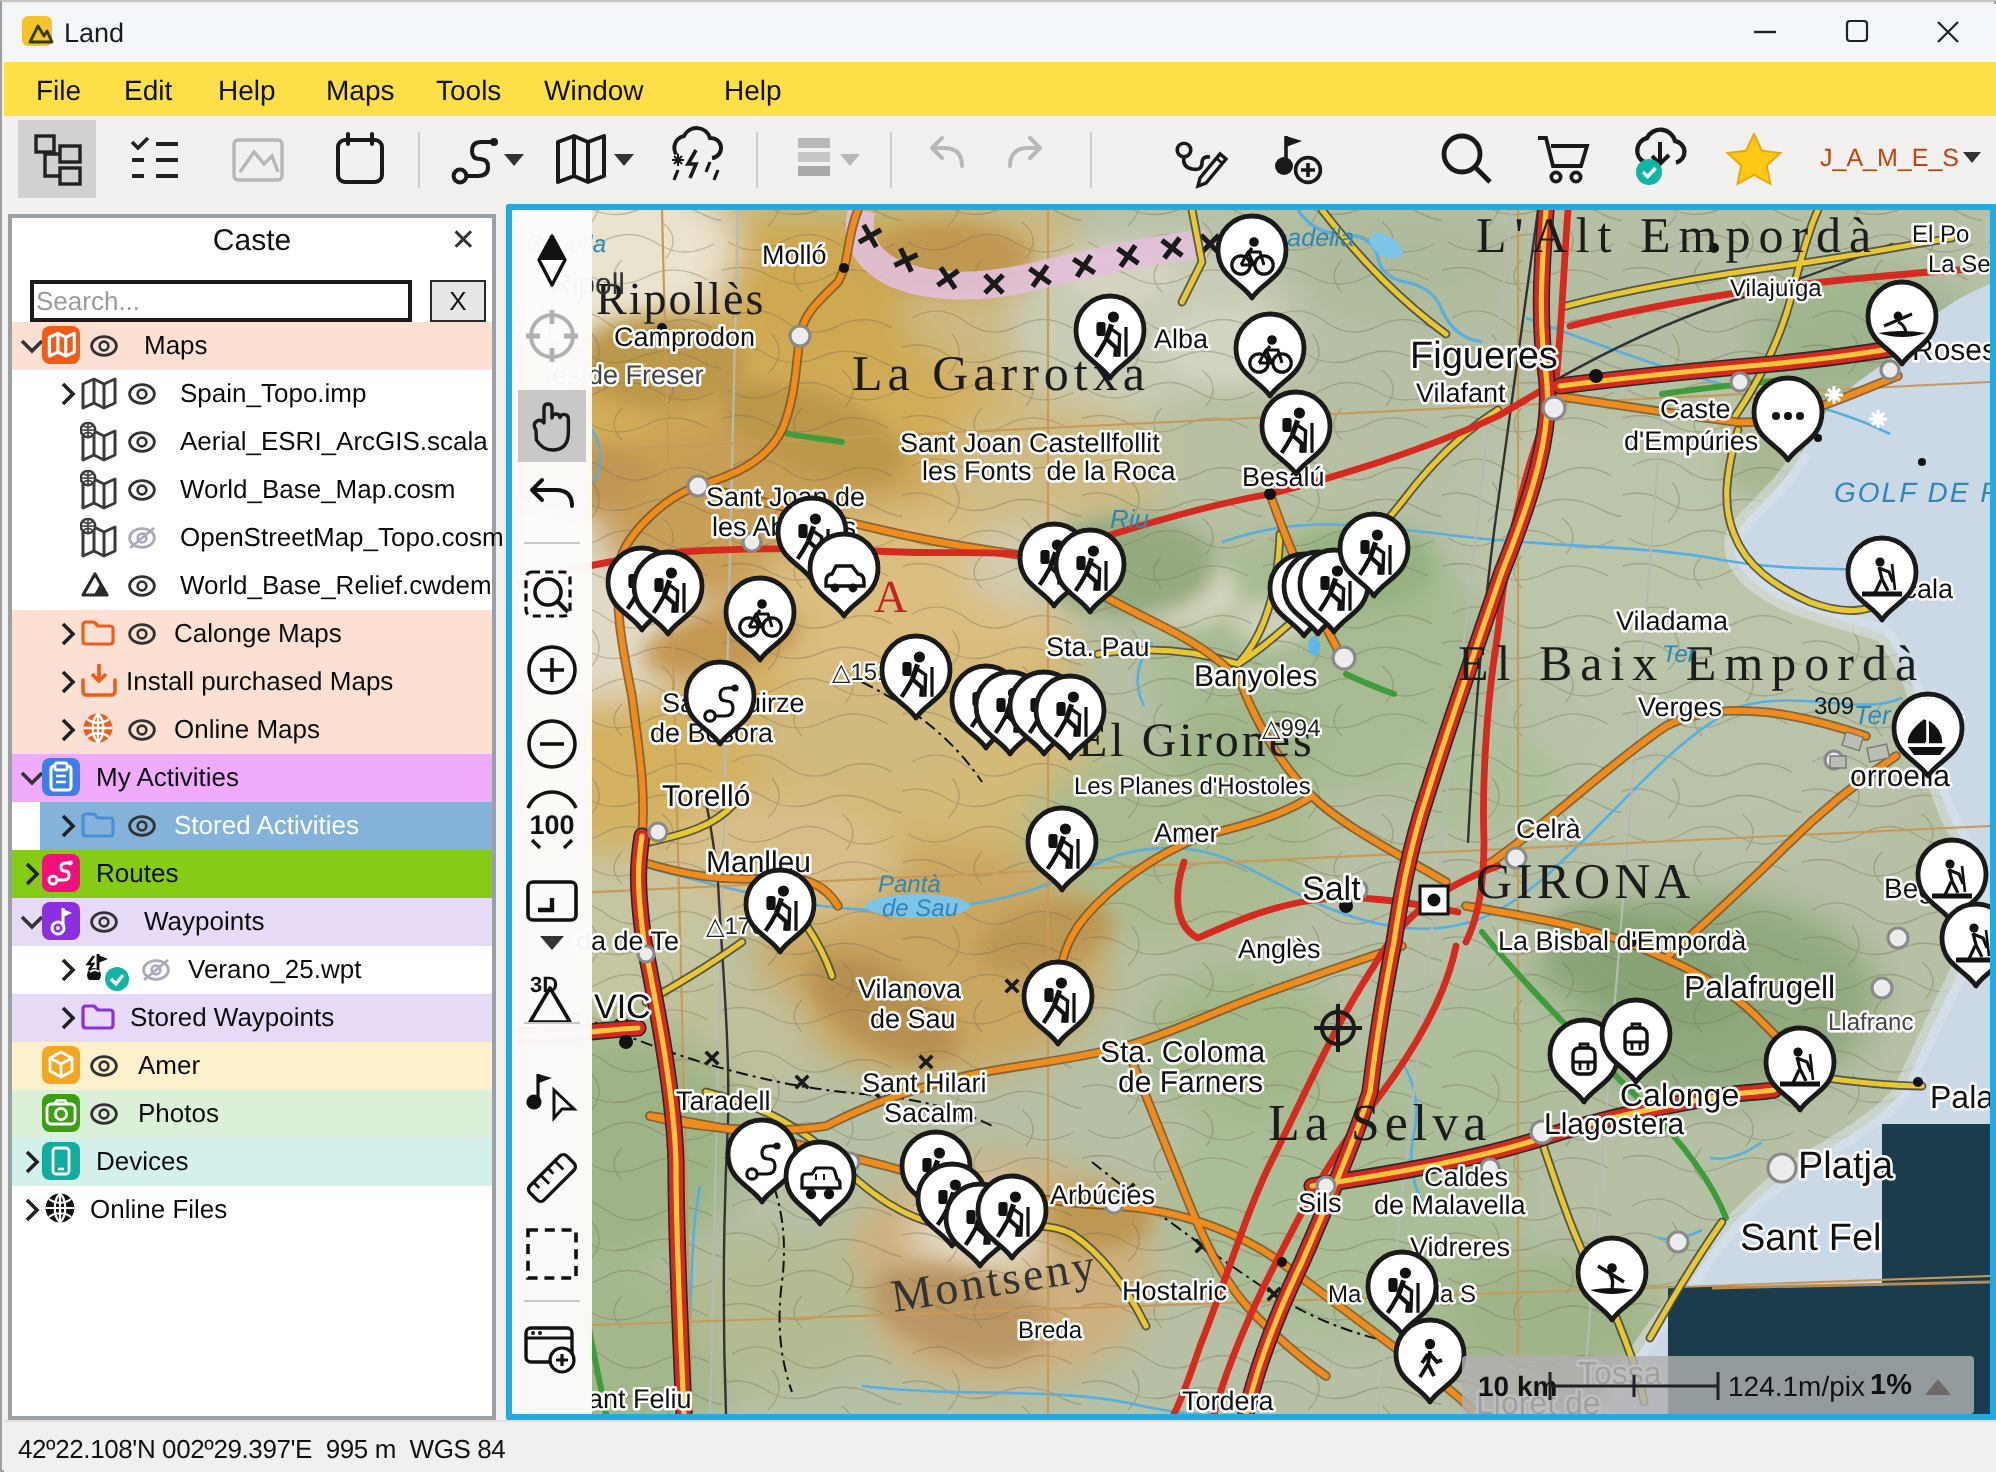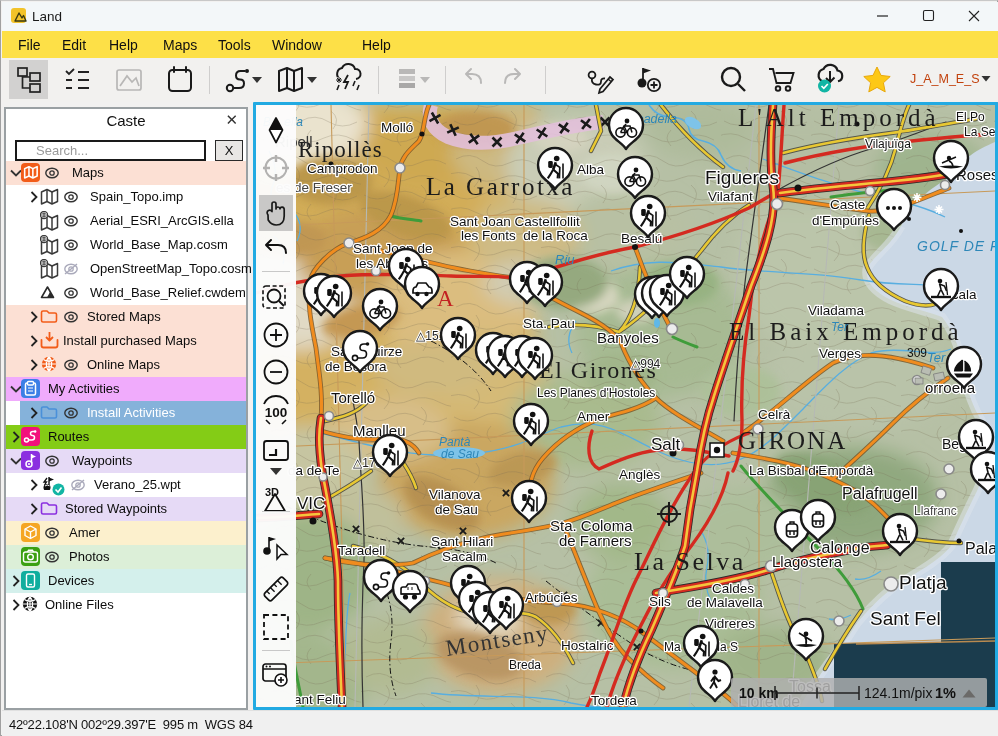--- a/index.html
+++ b/index.html
@@ -9,21 +9,21 @@
 #apptitle{position:absolute;left:31px;top:8px;font-size:13.5px;color:#1a1a1a}
 .wbtn{position:absolute;top:0;width:46px;height:30px;text-align:center;line-height:30px;color:#222;font-size:14px}
 #menubar{position:absolute;left:1px;top:30px;width:996px;height:27px;background:#fde047}
 .mi{position:absolute;top:6px;font-size:14px;color:#101010}
 #toolbar{position:absolute;left:1px;top:57px;width:996px;height:44px;background:#f2f1ef}
 .tbtn{position:absolute;top:3px;width:38px;height:38px}
 .tsep{position:absolute;top:8px;width:1px;height:28px;background:#cfcecd}
 #treepanel{position:absolute;left:3px;top:106px;width:244px;height:603px;background:#fff;border:2px solid #9aa0a3}
 #treetitle{position:absolute;left:0;top:0;width:100%;height:25px;font-size:15px;color:#111;text-align:center;line-height:24px}
 #treeclose{position:absolute;right:8px;top:2px;font-size:15px;color:#333}
-#searchbox{position:absolute;left:9px;top:31px;width:191px;height:21px;border:2px solid #1a1a1a;font-size:13px;color:#9a9a9a;padding-left:19px;line-height:18px;background:#fff}
+#searchbox{position:absolute;left:9px;top:31px;width:191px;height:21px;border:2px solid #1a1a1a;font-size:13px;color:#9a9a9a;padding-left:1px;line-height:18px;background:#fff}
 #xbtn{position:absolute;left:209px;top:31px;width:28px;height:21px;background:#e8e6e4;border:1px solid #2a2a2a;text-align:center;font-size:13px;line-height:19px;color:#111}
 .trow{position:absolute;left:0;width:240px;height:24px;font-size:13px;color:#0c0c0c}
 .trow span{position:absolute;top:4px;white-space:nowrap}
 .trow svg{position:absolute}
 #statusbar{position:absolute;left:1px;top:709px;width:996px;height:26px;background:#f0f0f0;border-top:1px solid #e0e0e0}
 #statustext{position:absolute;left:7px;top:6px;font-size:13px;color:#111;letter-spacing:-.2px}
 #mapframe{position:absolute;left:252px;top:101px;width:745px;height:608px;background:#22aae2;border-radius:1px}
 #mapsvg{position:absolute;left:255px;top:104px}
 #maptools{position:absolute;left:255px;top:104px;width:40px;height:602px;background:rgba(252,252,252,.97)}
 .mticon{position:absolute;left:0;width:40px;height:38px}
@@ -268,21 +268,21 @@
 <div class="trow" style="top:100px">
           <svg style="left:34px;top:2px" width="20" height="20">
             <g transform="translate(0,3)">
               <use href="#mapout"></use>
             </g>
             <use href="#globebadge"></use>
           </svg>
           <svg style="left:58px;top:6px" width="14" height="12">
             <use href="#eye"></use>
           </svg>
-          <span style="left:84px">Aerial_ESRI_ArcGIS.ella</span>
+          <span style="left:84px">Aerial_ESRI_ArcGIS.scala</span>
         </div>
 <div class="trow" style="top:124px">
           <svg style="left:34px;top:2px" width="20" height="20">
             <g transform="translate(0,3)">
               <use href="#mapout"></use>
             </g>
             <use href="#globebadge"></use>
           </svg>
           <svg style="left:58px;top:6px" width="14" height="12">
             <use href="#eye"></use>
@@ -313,21 +313,21 @@
 <div class="trow" style="top:196px;background:#fce0d4">
           <svg style="left:20px;top:4px" width="16" height="16">
             <use href="#chevR"></use>
           </svg>
           <svg style="left:34px;top:3px" width="18" height="17" stroke="#f25c19">
             <use href="#folder"></use>
           </svg>
           <svg style="left:58px;top:6px" width="14" height="12">
             <use href="#eye"></use>
           </svg>
-          <span style="left:81px">Stored Maps</span>
+          <span style="left:81px">Calonge Maps</span>
         </div>
 <div class="trow" style="top:220px;background:#fce0d4">
           <svg style="left:20px;top:4px" width="16" height="16">
             <use href="#chevR"></use>
           </svg>
           <svg style="left:34px;top:2px" width="19" height="19">
             <g fill="none" stroke="#f25c19" stroke-width="1.8" stroke-linejoin="round">
               <path d="M9.5 1 V9 M6 6 L9.5 9.5 L13 6"></path>
               <path d="M1.5 9 V14.5 Q1.5 16.5 3.5 16.5 H15.5 Q17.5 16.5 17.5 14.5 V9" stroke-linecap="round"></path>
             </g>
@@ -362,21 +362,21 @@
           <div style="position:absolute;left:14px;top:0;width:226px;height:24px;background:#85b2da"></div>
           <svg style="left:20px;top:4px" width="16" height="16">
             <use href="#chevR"></use>
           </svg>
           <svg style="left:34px;top:3px" width="18" height="17" stroke="#4a90d9">
             <use href="#folder"></use>
           </svg>
           <svg style="left:58px;top:6px" width="14" height="12">
             <use href="#eye"></use>
           </svg>
-          <span style="left:81px;color:#fff">Install Activities</span>
+          <span style="left:81px;color:#fff">Stored Activities</span>
         </div>
 <div class="trow" style="top:316px;background:#84cc16">
           <svg style="left:2px;top:4px" width="16" height="16">
             <use href="#chevR"></use>
           </svg>
           <svg style="left:15px;top:2px" width="19" height="19">
             <rect width="19" height="19" rx="4" fill="#f2107c"></rect>
             <g fill="none" stroke="#fff" stroke-width="1.5">
               <circle cx="5.5" cy="13" r="2"></circle>
               <path d="M7.5 13 H11 Q13.5 13 13.5 10.5 Q13.5 8.5 11.5 8.5 Q9.5 8.5 9.5 6.5 Q9.5 4.5 12 4.5 L14.5 4.5"></path>

